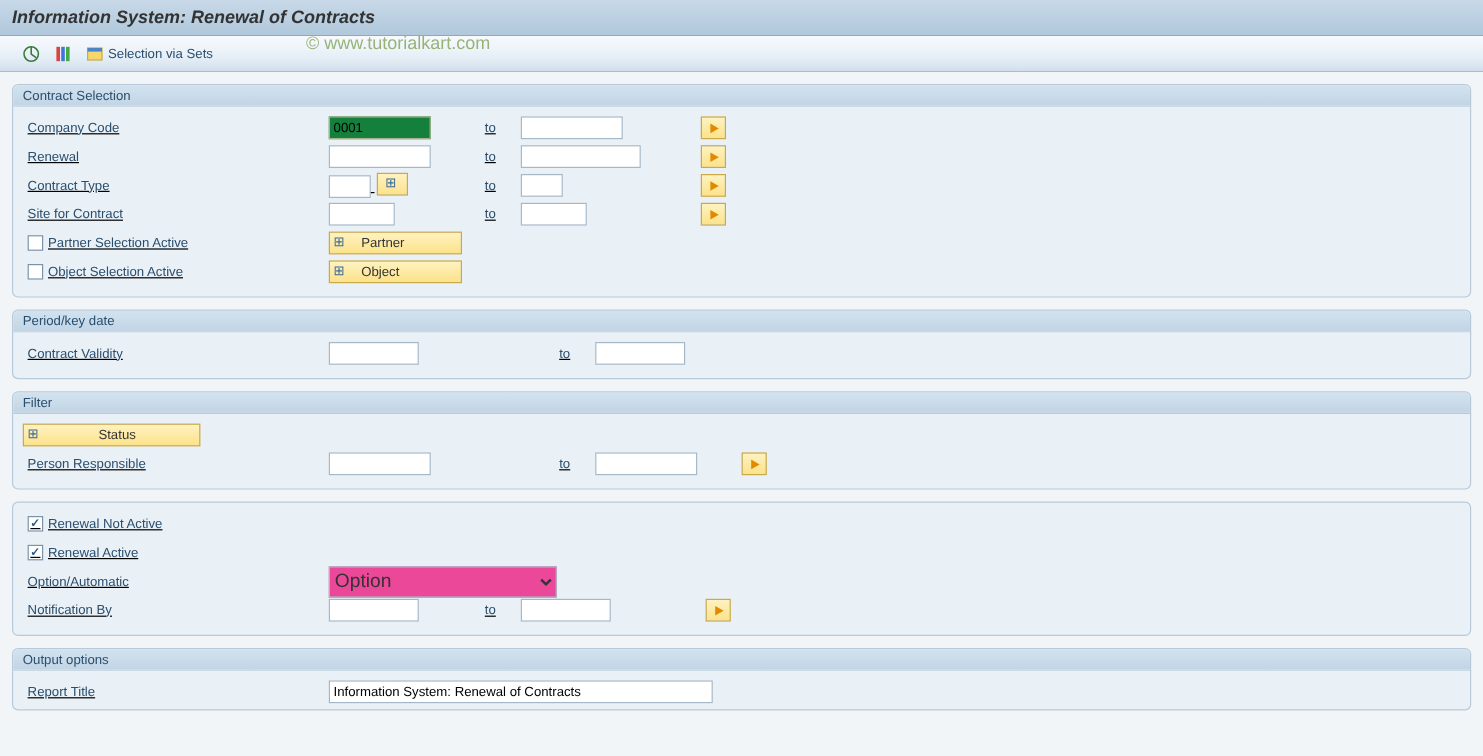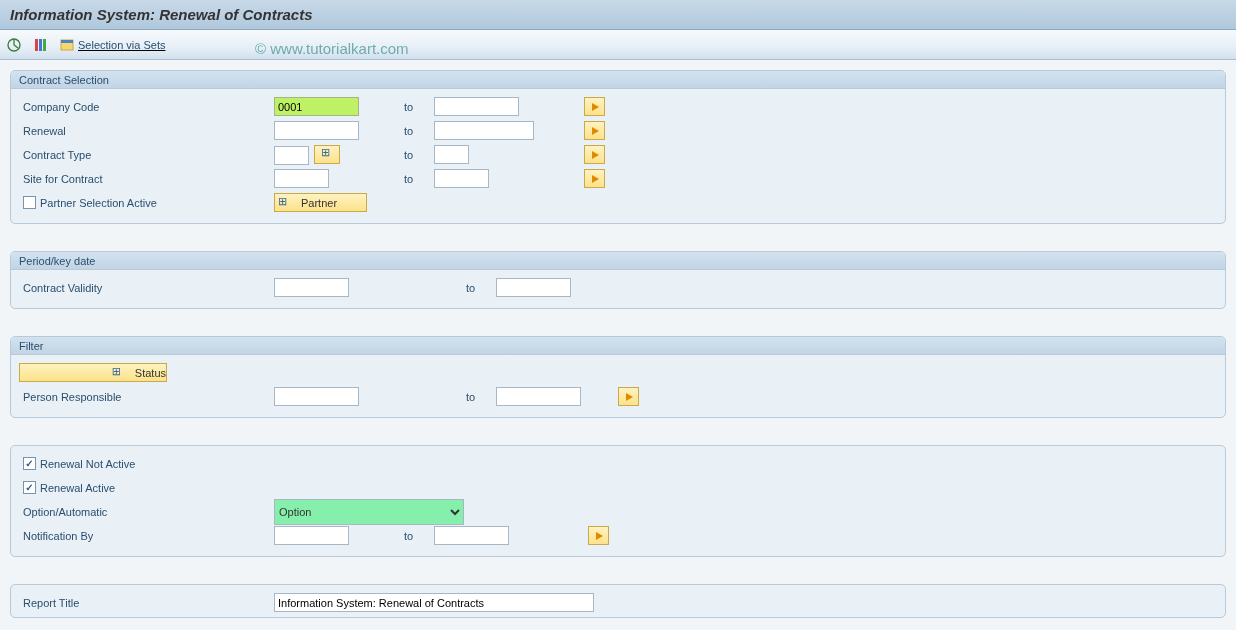--- a/index.html
+++ b/index.html
@@ -16,79 +16,79 @@
       border-bottom: 1px solid #8aa8c2;
       padding: 6px 10px;
       font-size: 15px;
       font-weight: bold;
       font-style: italic;
       color: #333;
     }
     .toolbar {
       background: linear-gradient(to bottom, #f7fafd 0%, #e6eff7 60%, #d2e0ec 100%);
       border-bottom: 1px solid #a6bfd4;
-      padding: 4px 4px;
+      padding: 4px 16px;
       display: flex;
       align-items: center;
       gap: 6px;
       height: 30px;
-      text-decoration: underline;
     }
     .toolbar-icon {
       display: inline-flex;
       align-items: center;
       justify-content: center;
       width: 20px;
       height: 20px;
       cursor: pointer;
     }
     .toolbar-btn {
       display: inline-flex;
       align-items: center;
       gap: 4px;
       cursor: pointer;
       color: #2a4e6e;
       padding: 2px 4px;
     }
     .watermark {
       position: absolute;
-      top: 40px;
+      top: 28px;
       left: 255px;
       font-size: 15px;
-      color: #0f766e;
+      color: #4d7c0f;
       opacity: 0.55;
       font-family: Arial, sans-serif;
       pointer-events: none;
       z-index: 100;
     }
     .content {
       padding: 10px 10px 0 10px;
       background: #f2f5f7;
       height: calc(100% - 56px);
       overflow: hidden;
     }
     .group {
       border: 1px solid #b8cad9;
       border-radius: 5px;
-      margin-bottom: 27px;
+      margin-bottom: 10px;
       background: #e9f0f6;
       position: relative;
     }
     .group-header {
       background: linear-gradient(to bottom, #d2e2ef 0%, #c2d5e5 100%);
       border-bottom: 1px solid #b8cad9;
       border-top-left-radius: 5px;
       border-top-right-radius: 5px;
       padding: 3px 8px;
       color: #2a4e6e;
       font-size: 11px;
       height: 18px;
     }
     .group-body {
       padding: 6px 8px 8px 8px;
+      text-decoration: underline;
     }
     .row {
       display: flex;
       align-items: center;
       height: 23px;
       margin-bottom: 1px;
     }
     .label {
       width: 255px;
       color: #2a4e6e;
@@ -117,21 +117,21 @@
     }
     input[type=text].fld {
       background: #fff;
       border: 1px solid #a6b8c8;
       height: 19px;
       padding: 1px 3px;
       font-size: 11px;
       font-family: Arial, sans-serif;
     }
     input[type=text].fld.sel {
-      background: #bef264;
+      background: #15803d;
       border: 1px solid #a6b28a;
     }
     .w85 { width: 85px; }
     .w55 { width: 55px; }
     .w35 { width: 35px; }
     .w100 { width: 100px; }
     .w75 { width: 75px; }
     .w320 { width: 320px; }
     .yellow-btn {
       background: linear-gradient(to bottom, #fef2c0 0%, #fce28a 100%);
@@ -144,30 +144,30 @@
       font-size: 11px;
       color: #333;
     }
     .more-btn {
       width: 21px;
     }
     .expand-btn {
       width: 26px;
     }
     .wide-btn {
-      width: 93px;
+      width: 111px;
       padding-left: 4px;
       justify-content: flex-start;
       gap: 12px;
     }
     .wider-btn {
       width: 148px;
       padding-left: 4px;
-      justify-content: flex-end;
-      gap: 12px;
+      justify-content: flex-start;
+      gap: 48px;
     }
     .arrow-icon {
       display: inline-block;
       width: 0; height: 0;
       border-top: 4px solid transparent;
       border-bottom: 4px solid transparent;
       border-left: 7px solid #e08a00;
       margin-left: 1px;
     }
     .grid-icon {
@@ -196,22 +196,22 @@
     .chk-box.checked::before {
       content: '✓';
       color: #2a5a8a;
       font-weight: bold;
       font-size: 10px;
     }
     select.sel-fld {
       width: 190px;
       height: 26px;
       border: 1px solid #a6b8c8;
-      background: #86efac;
-      font-size: 11px;
+      background: #ec4899;
+      font-size: 16px;
       color: #333;
     }
     .inline-icons {
       display: inline-flex;
       align-items: center;
       gap: 3px;
       margin-left: 2px;
     }
   </style>
 </head>
@@ -305,20 +305,30 @@
       <div class="row">
         <div class="label chk">
           <span class="chk-box"></span>
           <span>Partner Selection Active</span>
         </div>
         <div class="col-from"><span class="yellow-btn wide-btn">
               <span class="grid-icon"></span>
               <span>Partner</span>
             </span></div>
       </div>
+      <div class="row">
+        <div class="label chk">
+          <span class="chk-box"></span>
+          <span>Object Selection Active</span>
+        </div>
+        <div class="col-from"><span class="yellow-btn wide-btn">
+              <span class="grid-icon"></span>
+              <span>Object</span>
+            </span></div>
+      </div>
     </div>
   </div>
 
   <div class="group">
     <div class="group-header">Period/key date</div>
     <div class="group-body">
       <div class="row">
         <div class="label">Contract Validity</div>
         <div class="col-from"><input type="text" class="fld w75" style=""></div>
         <div style="width:62px;"></div>
@@ -378,20 +388,21 @@
         <div class="col-more">
             <span class="yellow-btn more-btn">
               <span class="arrow-icon"></span>
             </span>
           </div>
       </div>
     </div>
   </div>
 
   <div class="group" style="margin-bottom:0;">
+    <div class="group-header">Output options</div>
     <div class="group-body" style="padding-bottom:2px;">
       <div class="row">
         <div class="label">Report Title</div>
         <div><input type="text" class="fld w320" value="Information System: Renewal of Contracts" style=""></div>
       </div>
 
     </div>
   </div>
 
 </div>

